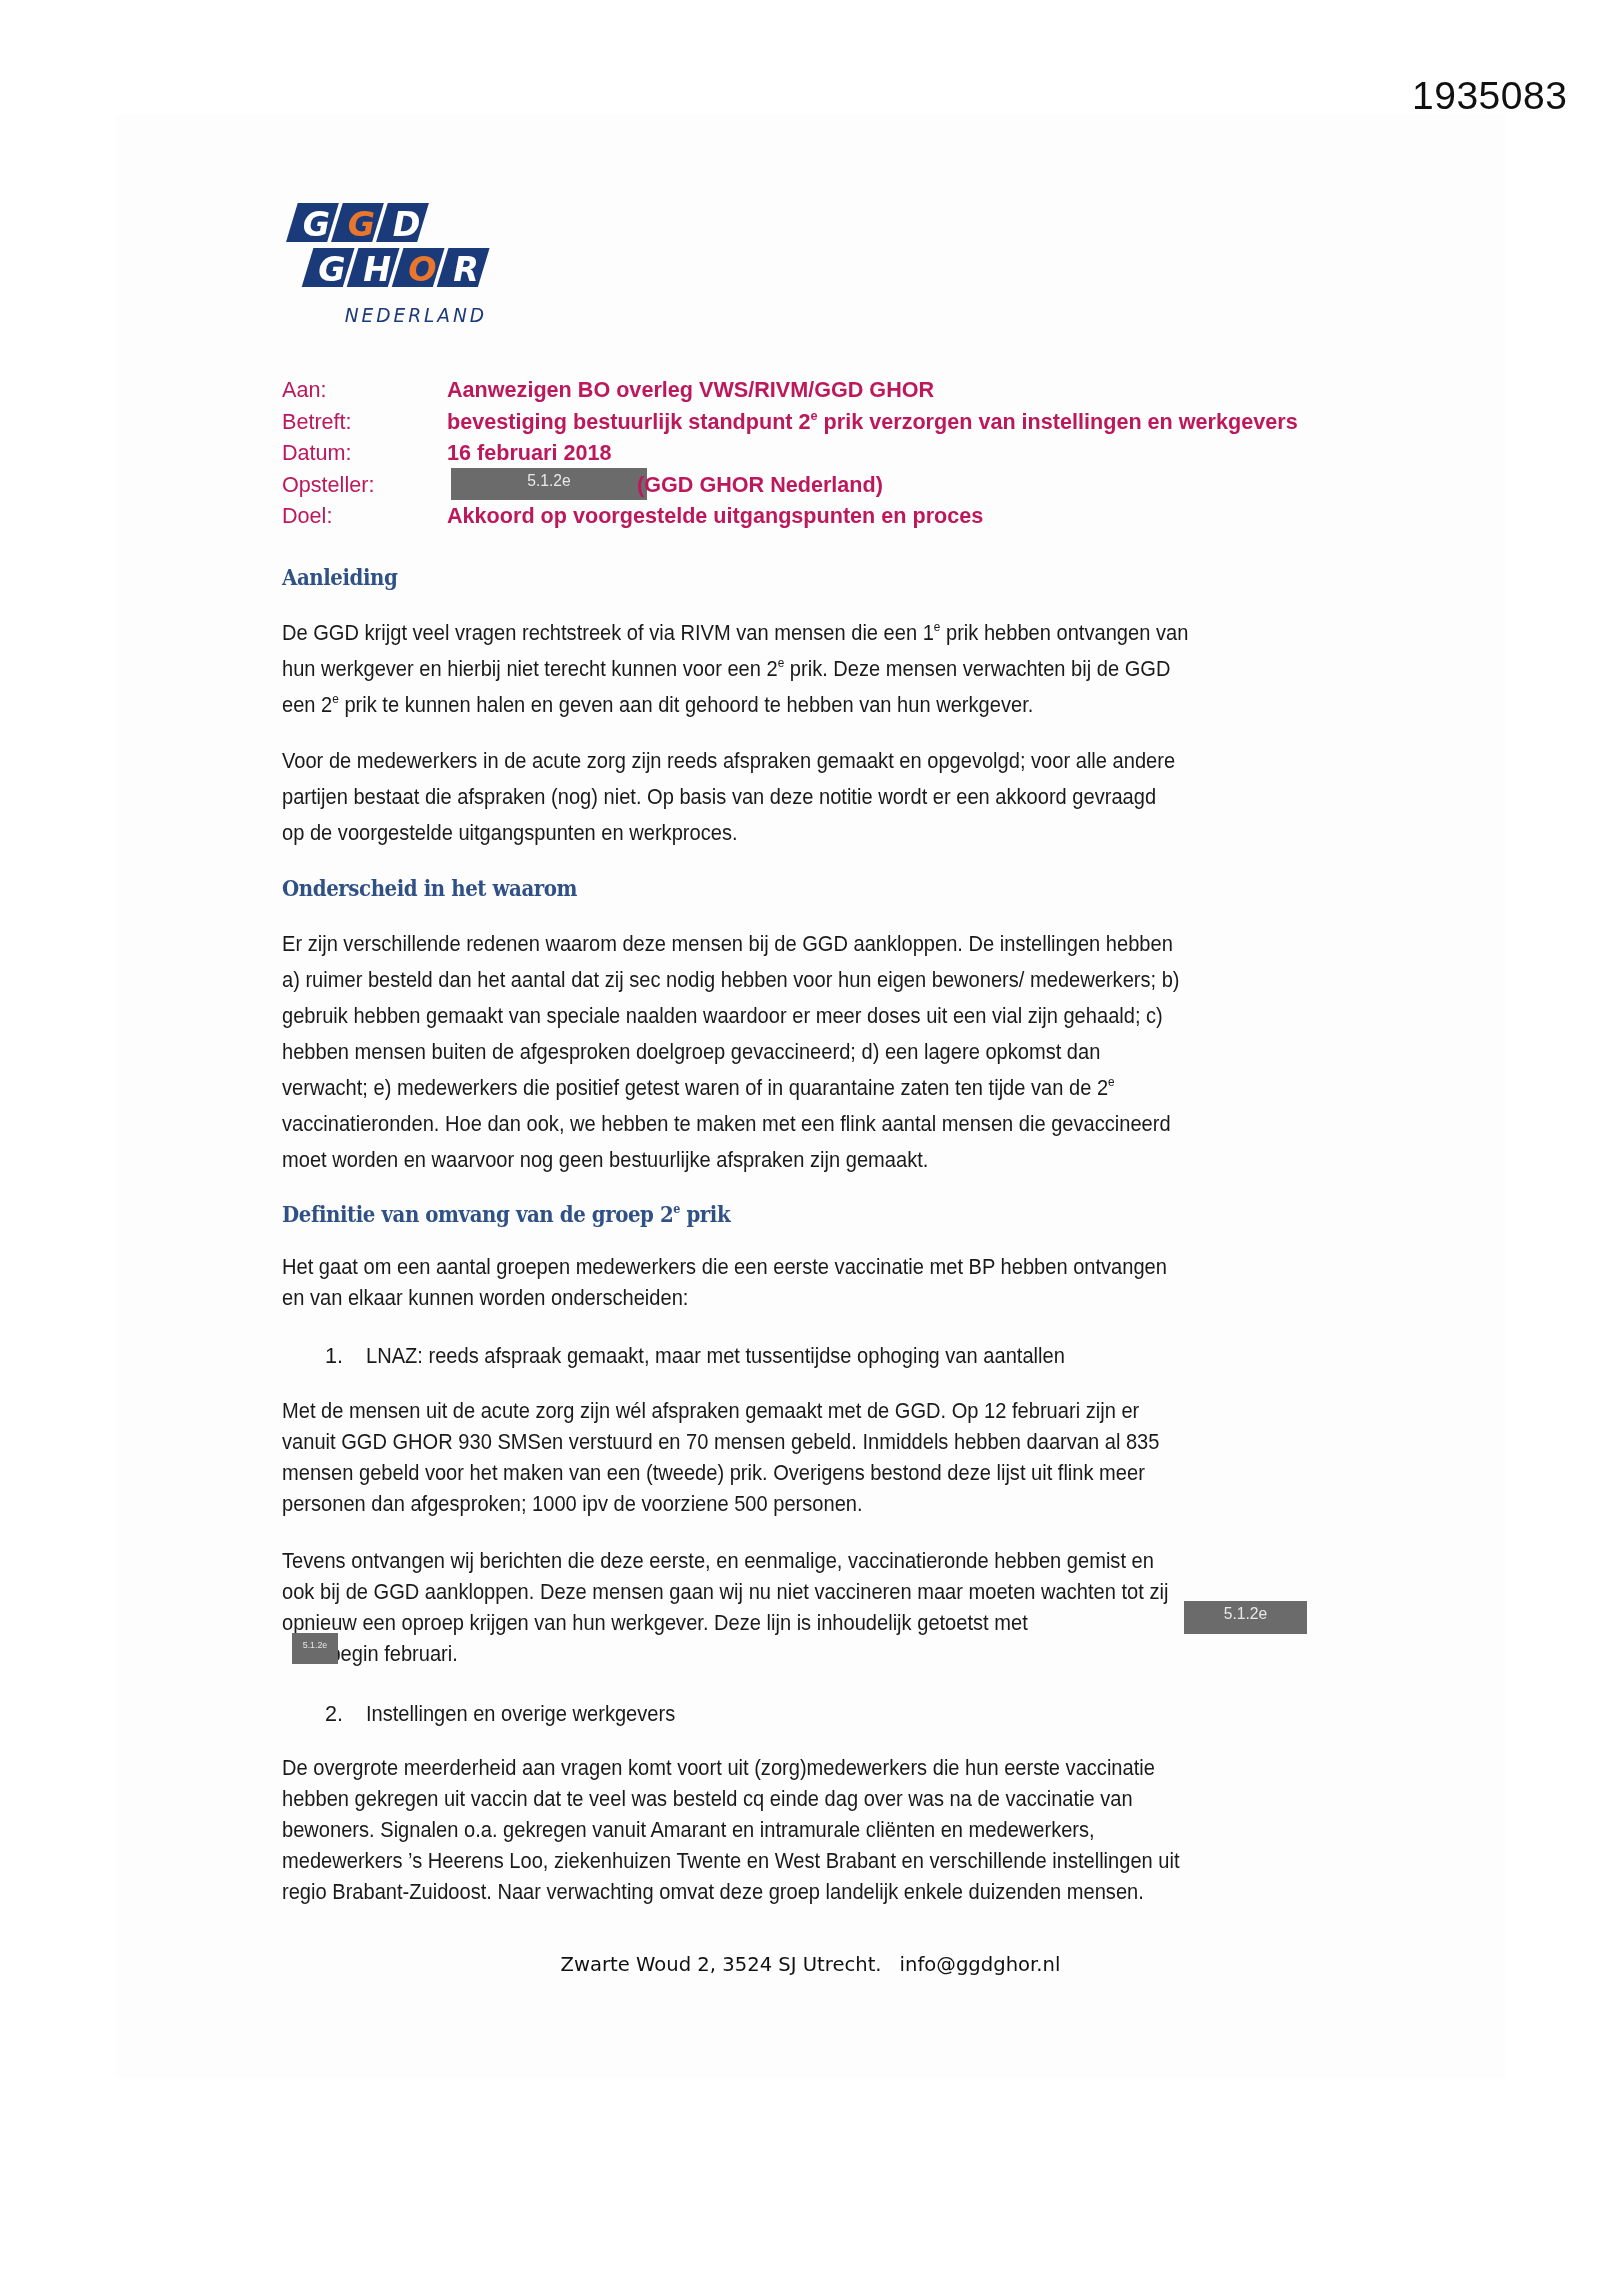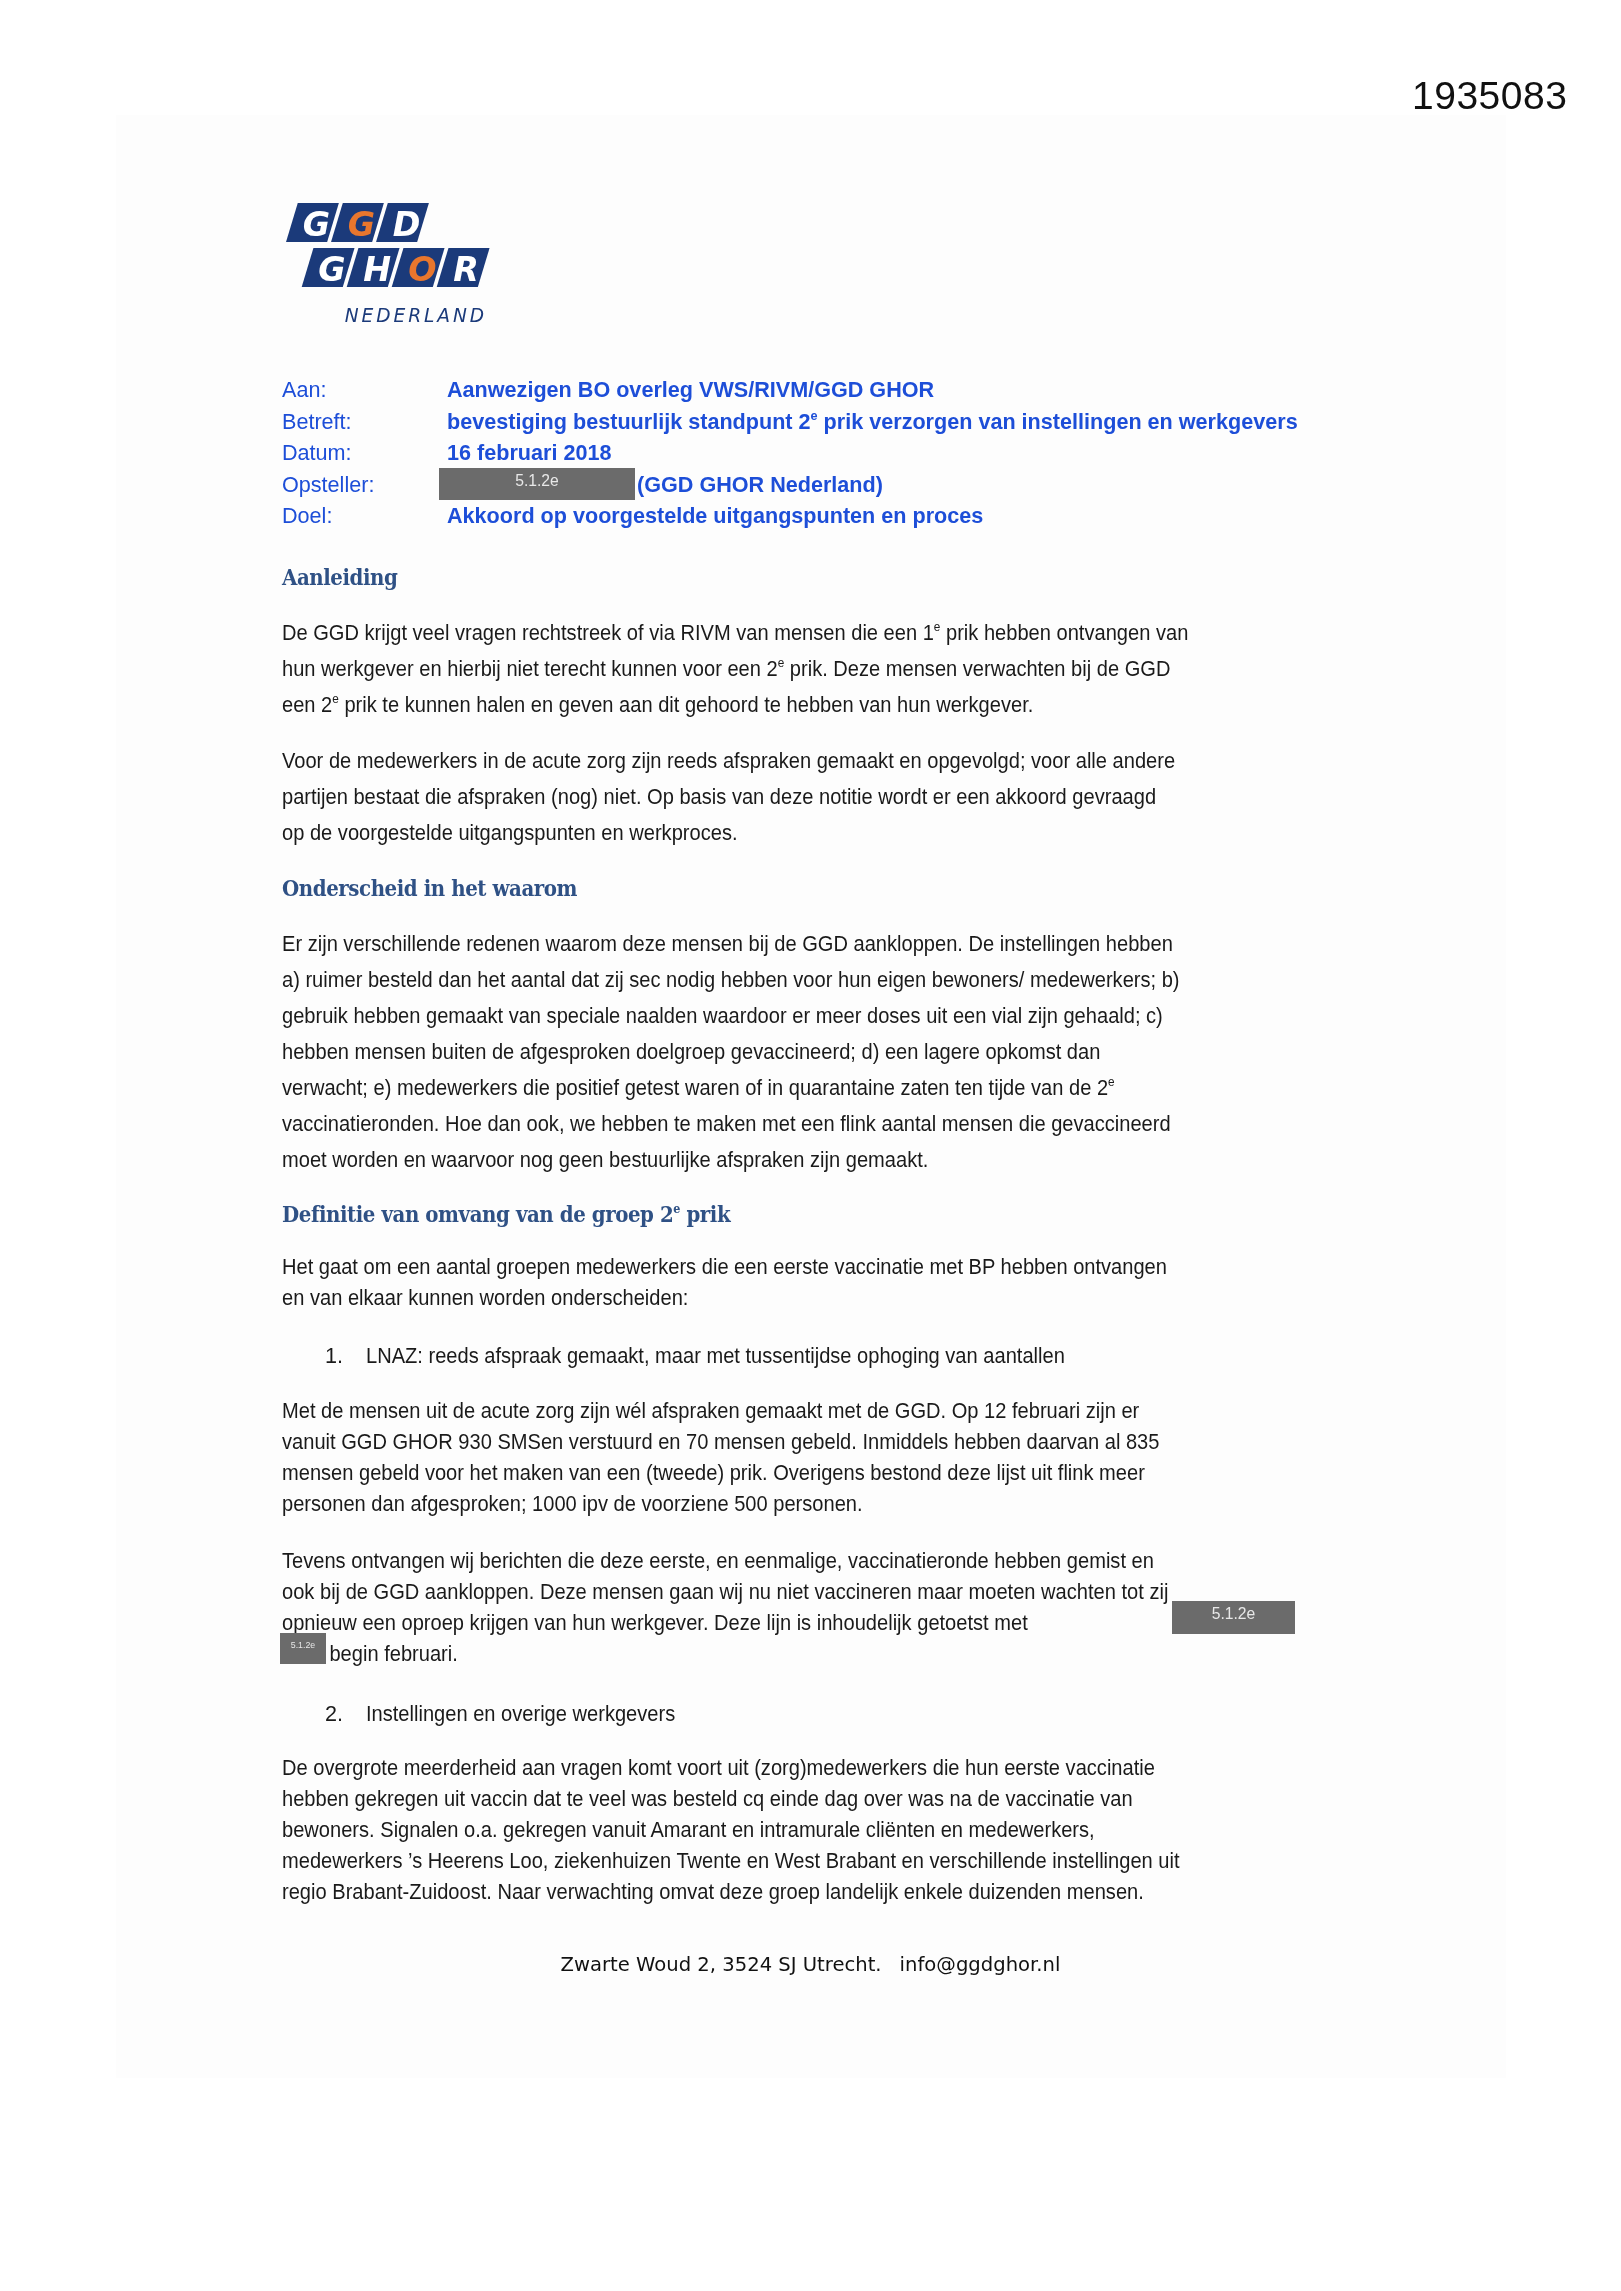--- a/index.html
+++ b/index.html
@@ -10,26 +10,26 @@
   .scan-panel {
     position: absolute; left: 116px; top: 115px; width: 1390px; height: 1963px;
     background: #fdfdfd;
   }
   .doc-number {
     position: absolute; left: 1412px; top: 74px; font-size: 39px; color: #111;
     font-family: "Liberation Sans", sans-serif; letter-spacing: 0.5px;
   }
   .logo { position: absolute; left: 284px; top: 201px; width: 235px; height: 137px; }
   .abs { position: absolute; white-space: nowrap; }
-  .hdr-label, .hdr-value { font-size: 21.6px; line-height: 31px; color: #1d4ed8; }
+  .hdr-label, .hdr-value { font-size: 21.6px; line-height: 31px; color: #be185d; }
   .hdr-label { left: 282px; }
   .hdr-value { left: 447px; font-weight: bold; }
   .redact {
     position: absolute; background: #6b6b6b; color: #e8e8e8;
-    font-family: "Liberation Sans", sans-serif; text-align: center;
+    font-family: "Liberation Sans", sans-serif; text-align: center; margin-left: 12px;
   }
   .heading {
     position: absolute; left: 282px; font-family: "DejaVu Serif", "Liberation Serif", serif;
     font-weight: bold; font-size: 22.5px; color: #2f5185; letter-spacing: -0.5px;
     transform: scaleX(0.88); transform-origin: left center; white-space: nowrap;
   }
   .para {
     position: absolute; left: 282px; width: 1068px;
     font-size: 21.6px; line-height: 36px; color: #1a1a1a;
   }

